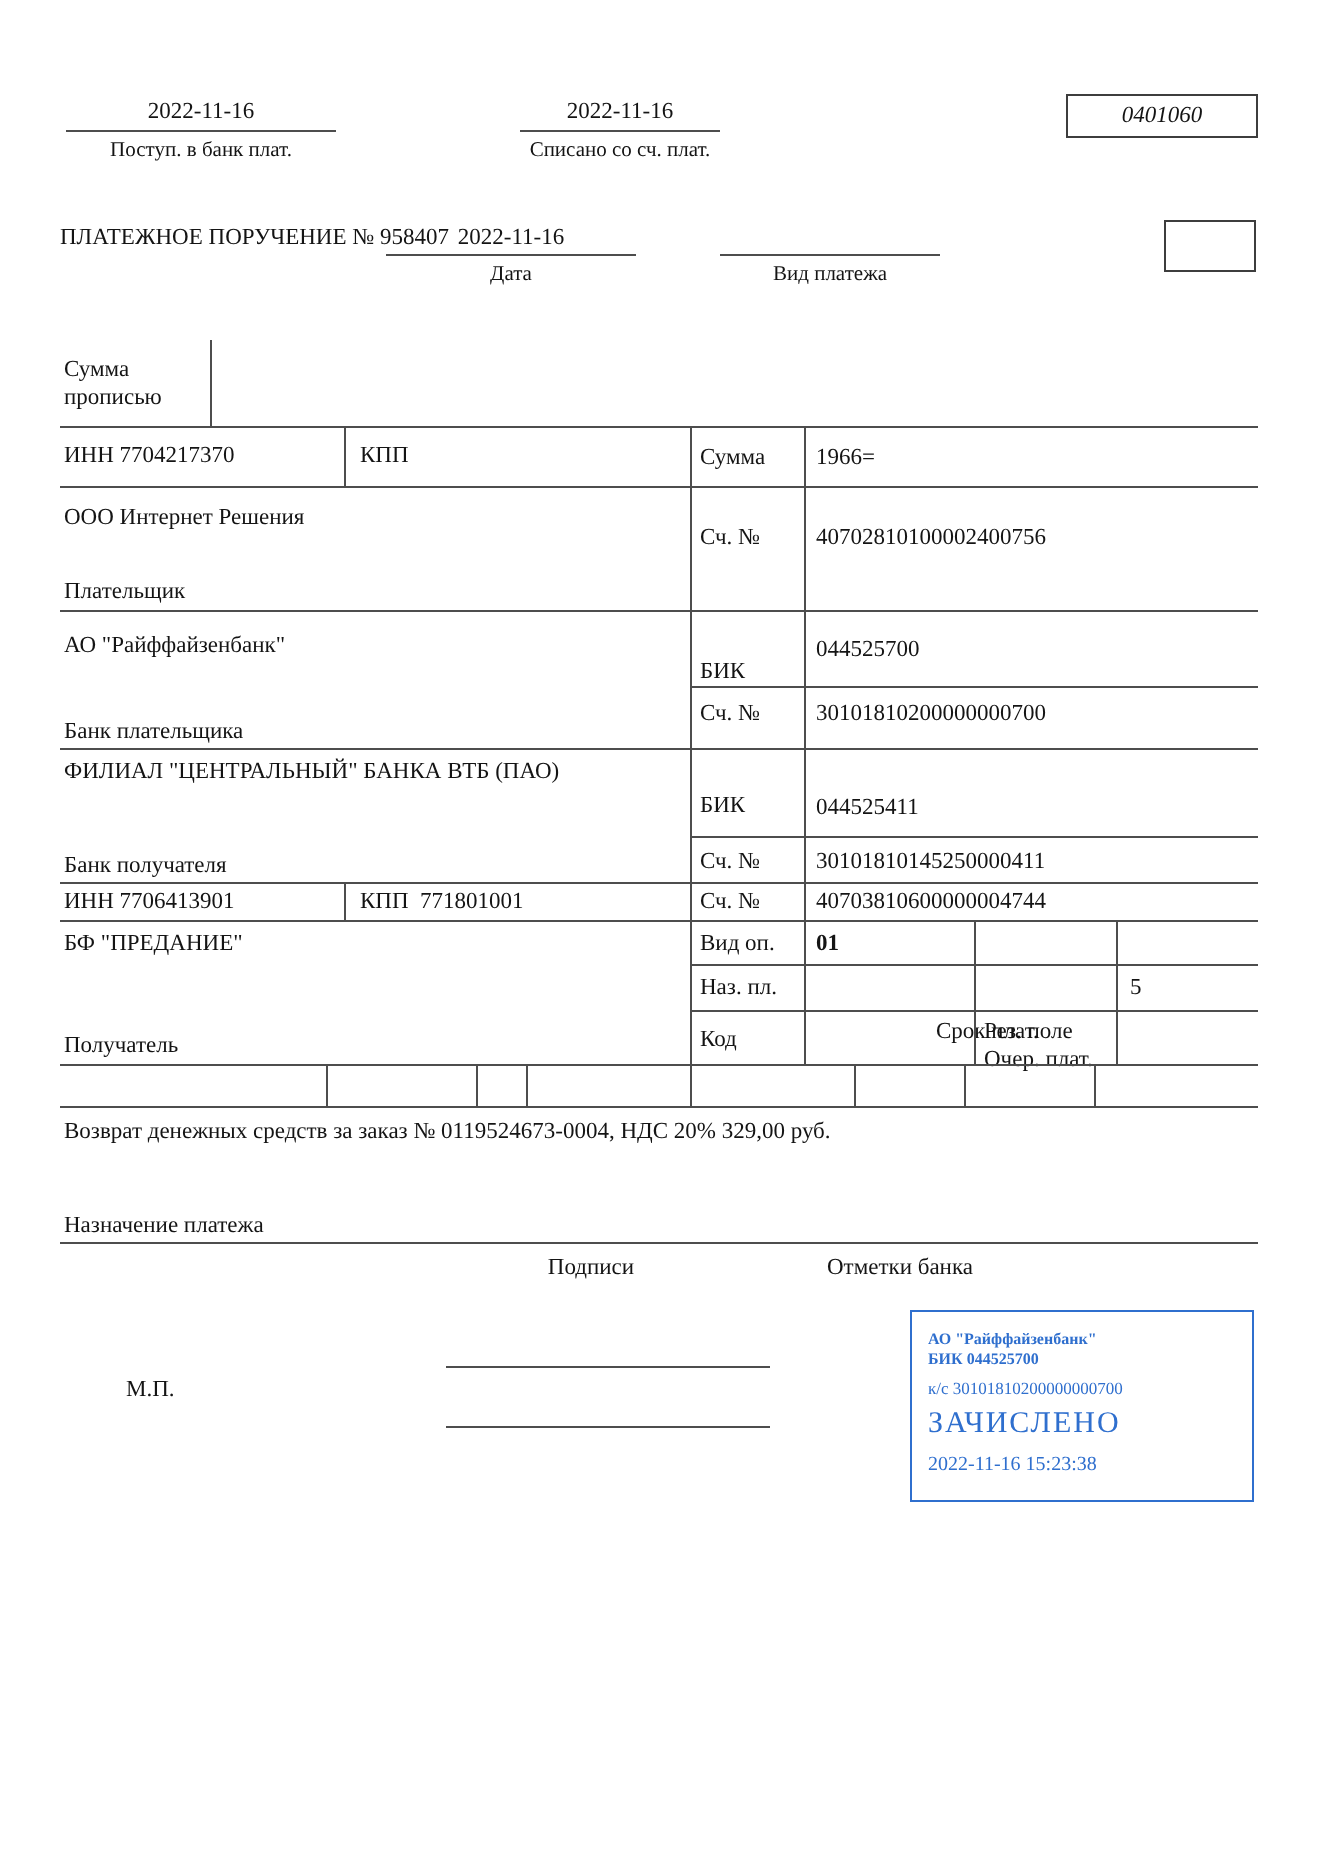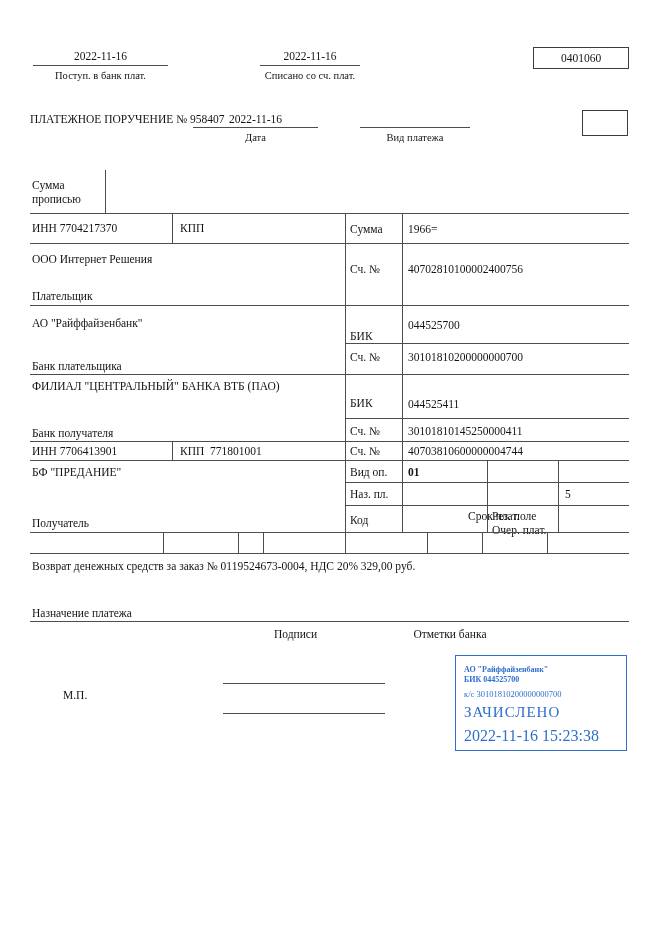--- a/index.html
+++ b/index.html
@@ -4,29 +4,29 @@
 <style>
   html,body{margin:0;padding:0;background:#fff;}
   #page{position:relative;width:660px;height:933px;background:#ffffff;overflow:hidden;
         font-family:"Liberation Serif","DejaVu Serif",serif;color:#141414;}
   .t{position:absolute;font-size:11.5px;line-height:1.25;white-space:nowrap;}
   .wrap{white-space:normal;}
   .c{text-align:center;}
   .sm{font-size:10.5px;}
   .pre{white-space:pre;}
   .rule{position:absolute;background:#4d4d4d;}
-  .box{position:absolute;border:1px solid #3d3d3d;box-sizing:border-box;}
+  .box{position:absolute;border:1px solid #3d3d3d;box-sizing:border-box;font-style:italic;}
   #code-box{left:533px;top:47px;width:96px;height:22px;line-height:20px;text-align:center;font-size:11.5px;}
   #vid-box{left:582px;top:110px;width:46px;height:26px;}
   #stamp{position:absolute;left:455px;top:655px;width:172px;height:96px;box-sizing:border-box;
          border:1.5px solid #3a78d2;color:#2f6fce;padding:9px 0 0 8px;}
   #stamp .s1{font-size:8px;font-weight:bold;line-height:1.3;display:block;}
   #stamp .s2{font-size:8.5px;display:block;margin-top:3px;}
   #stamp .s3{font-size:15px;letter-spacing:1px;display:block;margin-top:5px;}
-  #stamp .s4{font-size:16px;display:block;margin-top:6px;}
+  #stamp .s4{font-size:10px;display:block;margin-top:6px;}
 </style>
 </head>
 <body>
 
 <div id="page">
 
   <span class="t c" style="left:33px;top:49px;width:135px;">2022-11-16</span>
   <span class="t c sm" style="left:33px;top:69px;width:135px;">Поступ. в банк плат.</span>
   <span class="t c" style="left:255px;top:49px;width:110px;">2022-11-16</span>
   <span class="t c sm" style="left:245px;top:69px;width:130px;">Списано со сч. плат.</span>

